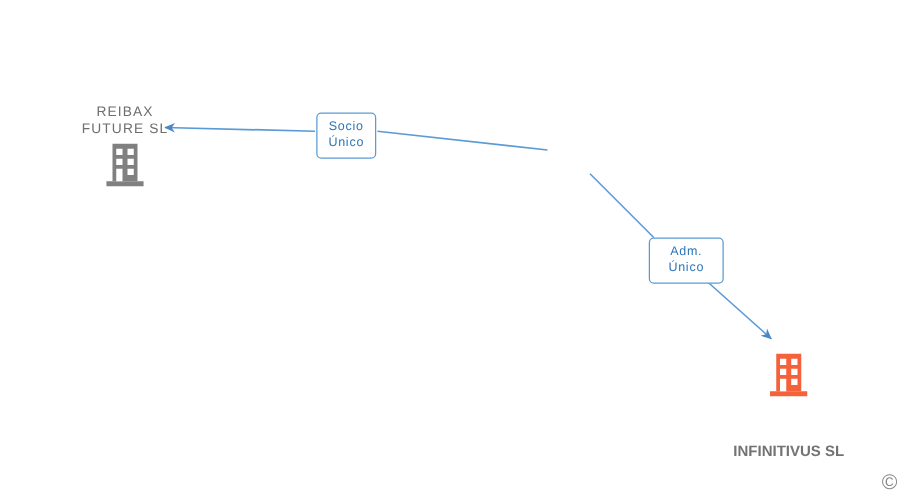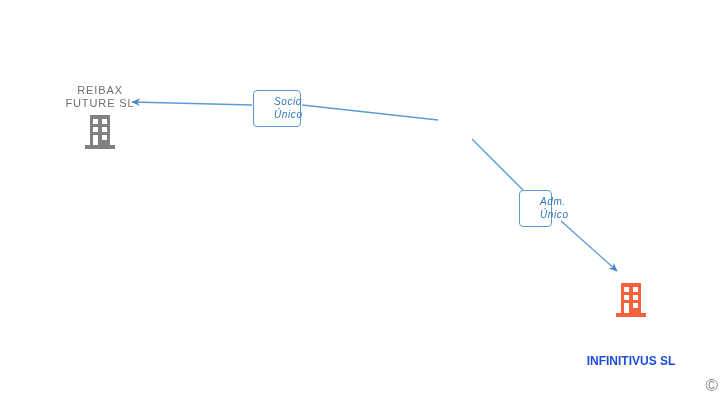--- a/index.html
+++ b/index.html
@@ -37,44 +37,43 @@
     color: #6e6e6e;
     letter-spacing: 0.9px;
     line-height: 13px;
     white-space: pre-line;
     margin-top: 36px;
   }
   .node-label.bold {
     font-weight: bold;
     letter-spacing: 0px;
     font-size: 12px;
-    color: #1d4ed8;
+    color: #737373;
   }
   .node-icon {
     display: block;
     margin: 0 auto;
   }
   .node.below .node-icon { margin-bottom: 4px; }
   .node.above .node-icon { margin-top: 3px; }
 
   
   .rel-box {
     position: absolute;
     border: 1px solid #5b9bd5;
     border-radius: 4px;
     background: #ffffff;
     color: #2e75b6;
     font-size: 10px;
     line-height: 13px;
     text-align: center;
-    padding: 4px 6px 5px 20px;
+    padding: 4px 6px 5px 6px;
     letter-spacing: 0.6px;
     white-space: pre-line;
     box-sizing: border-box;
-    font-style: italic;
   }
 
   
   #watermark {
     position: absolute;
     right: 10px;
     bottom: 6px;
     display: flex;
     align-items: center;
     gap: 5px;
@@ -143,20 +142,20 @@
       <rect x="17" y="14" width="5" height="5" fill="#ffffff"></rect>
       <rect x="8" y="22" width="5" height="10" fill="#ffffff"></rect>
       <rect x="17" y="22" width="5" height="5" fill="#ffffff"></rect>
     </svg>
     <div class="node-label bold">INFINITIVUS SL</div>
   </div>
 
   <div class="rel-box" style="left:253px; top:90px; width:48px;">Socio
 Único</div>
 
-  <div class="rel-box" style="left:519px; top:190px; width:33px;">Adm.
+  <div class="rel-box" style="left:519px; top:190px; width:60px;">Adm.
 Único</div>
 
   <div id="watermark">
     <span class="wm-c">©</span>
   </div>
 
 </div>
 
 </body></html>

